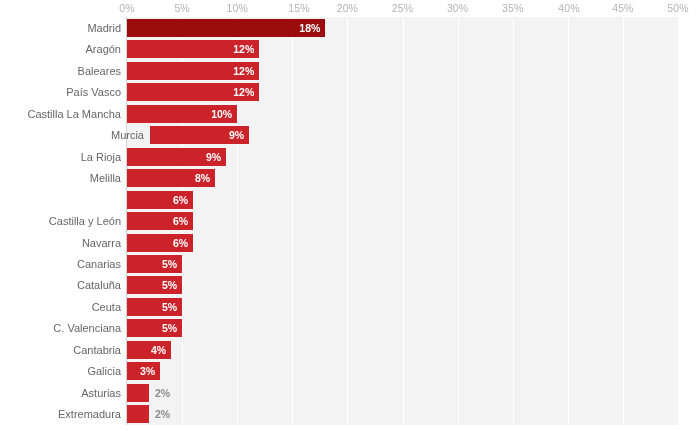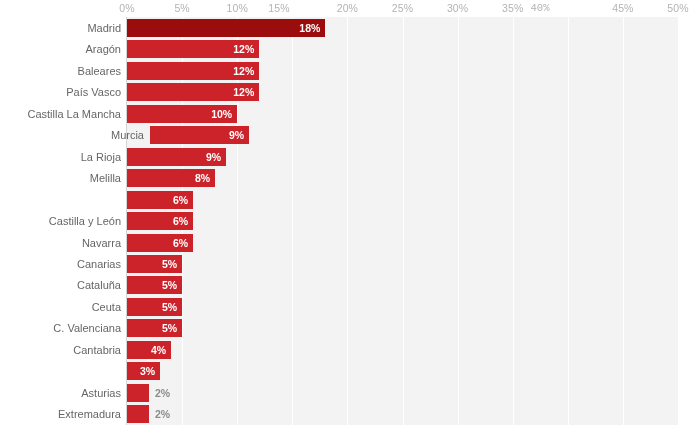--- a/index.html
+++ b/index.html
@@ -105,26 +105,26 @@
 </style>
 </head>
 <body>
 
 <div class="chart">
 
   <div class="xaxis">
       <div class="xtick" style="left: 127px;">0%</div>
       <div class="xtick" style="left: 182.1px;">5%</div>
       <div class="xtick" style="left: 237.2px;">10%</div>
-      <div class="xtick" style="left: 279px;">15%</div>
+      <div class="xtick" style="left: 299px;">15%</div>
       <div class="xtick" style="left: 347.4px;">20%</div>
       <div class="xtick" style="left: 402.5px;">25%</div>
       <div class="xtick" style="left: 457.6px;">30%</div>
       <div class="xtick" style="left: 512.7px;">35%</div>
-      <div class="xtick" style="left: 540px; font-family: Liberation Mono, monospace;">40%</div>
+      <div class="xtick" style="left: 569px;">40%</div>
       <div class="xtick" style="left: 622.9px;">45%</div>
       <div class="xtick" style="left: 678px;">50%</div>
     </div>
 
   <div class="plot">
       <div class="gridline" style="left: 55px; background: rgb(255, 255, 255);"></div>
       <div class="gridline" style="left: 110px; background: rgb(255, 255, 255);"></div>
       <div class="gridline" style="left: 165px; background: rgb(255, 255, 255);"></div>
       <div class="gridline" style="left: 220px; background: rgb(255, 255, 255);"></div>
       <div class="gridline" style="left: 276px; background: rgb(255, 255, 255);"></div>
@@ -243,20 +243,21 @@
         </div>
       </div>
       <div class="row" style="top: 323.75px;">
         <div class="row-label">Cantabria</div>
         <div class="bar-wrap">
           <div class="bar" style="width: 44.08px; background: rgb(204, 34, 41);"></div>
           <div class="bar-value inside" style="right: 511.92px; color: rgb(255, 255, 255);">4%</div>
         </div>
       </div>
       <div class="row" style="top: 345.2px;">
+        <div class="row-label">Galicia</div>
         <div class="bar-wrap">
           <div class="bar" style="width: 33.06px; background: rgb(204, 34, 41);"></div>
           <div class="bar-value inside" style="right: 522.94px; color: rgb(255, 255, 255);">3%</div>
         </div>
       </div>
       <div class="row" style="top: 366.65px;">
         <div class="row-label">Asturias</div>
         <div class="bar-wrap">
           <div class="bar" style="width: 22.04px; background: rgb(204, 34, 41);"></div>
           <div class="bar-value outside" style="left: 28.04px; color: rgb(140, 140, 140);">2%</div>

